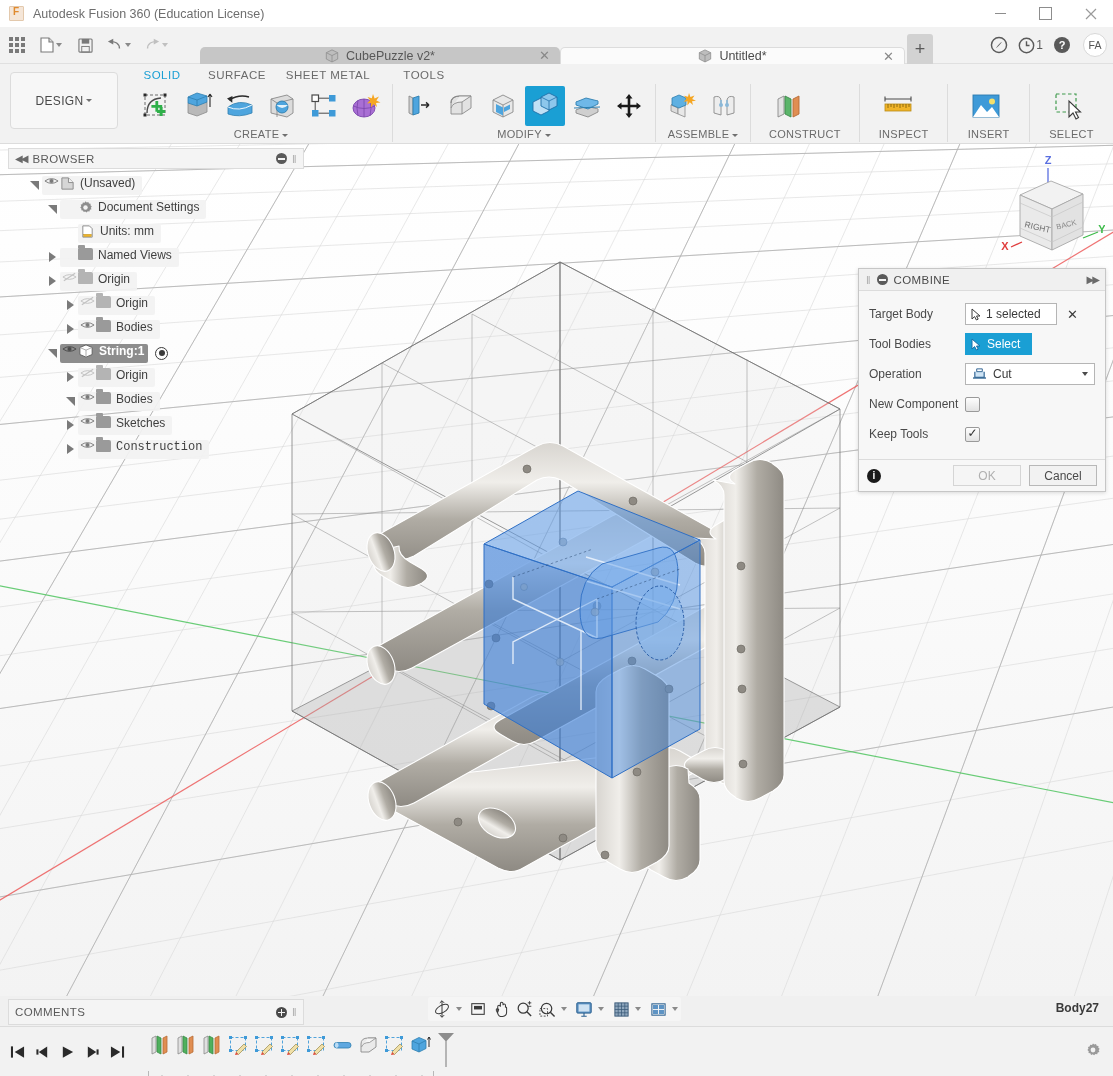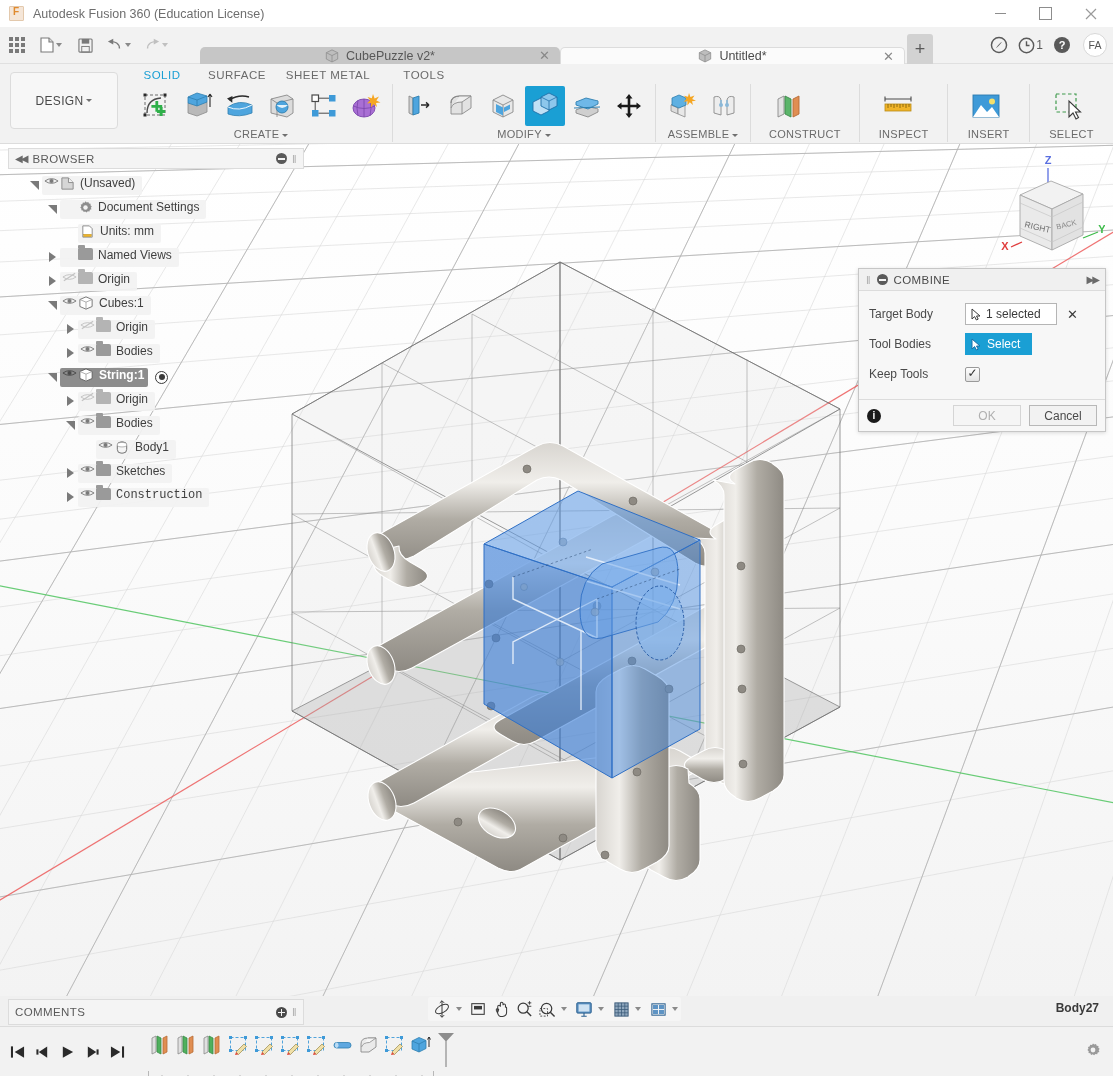--- a/index.html
+++ b/index.html
@@ -866,168 +866,135 @@
             <svg width="15" height="10" viewBox="0 0 16 10">
                 <path d="M1 5 Q8 0 15 5 Q8 10 1 5 z" fill="none" stroke="#c2c2c2" stroke-width="1"></path>
                 <path d="M2 9 L14 1" stroke="#c2c2c2" stroke-width="1.1"></path>
               </svg>
           </span>
           <span class="folder dim"></span>
           <span class="tlabel">Origin</span>
         </span>
       </div>
 
-      <div class="trow" style="padding-left:36px;">
+
+      <div class="trow" style="padding-left:54px;">
         <span class="twist">
-            <span class="arrow-open"></span>
+            <span class="arrow-closed"></span>
+          </span>
+        <span class="tw">
+          <span class="eye">
+            <svg width="15" height="10" viewBox="0 0 16 10">
+                <path d="M1 5 Q8 0 15 5 Q8 10 1 5 z" fill="none" stroke="#c2c2c2" stroke-width="1"></path>
+                <path d="M2 9 L14 1" stroke="#c2c2c2" stroke-width="1.1"></path>
+              </svg>
+          </span>
+          <span class="folder dim"></span>
+          <span class="tlabel">Origin</span>
+        </span>
+      </div>
+
+      <div class="trow" style="padding-left:54px;">
+        <span class="twist">
+            <span class="arrow-closed"></span>
           </span>
         <span class="tw">
           <span class="eye">
             <svg width="15" height="10" viewBox="0 0 16 10">
                 <path d="M1 5 Q8 0 15 5 Q8 10 1 5 z" fill="none" stroke="#7a7a7a" stroke-width="1"></path>
                 <circle cx="8" cy="5" r="2.2" fill="#7a7a7a"></circle>
               </svg>
           </span>
+          <span class="folder"></span>
+          <span class="tlabel">Bodies</span>
+        </span>
+      </div>
+
+      <div class="trow" style="padding-left:36px;">
+        <span class="twist">
+            <span class="arrow-open"></span>
+          </span>
+        <span class="tw selected" style="padding-right:4px;">
+          <span class="eye">
+            <svg width="15" height="10" viewBox="0 0 16 10">
+                <path d="M1 5 Q8 0 15 5 Q8 10 1 5 z" fill="none" stroke="#4a4a4a" stroke-width="1"></path>
+                <circle cx="8" cy="5" r="2.2" fill="#4a4a4a"></circle>
+              </svg>
+          </span>
           <svg width="16" height="14" viewBox="0 0 18 16">
-              <path d="M2 4 L9 1 L16 4 L16 12 L9 15 L2 12 z" fill="#fff" stroke="#6a6a6a" stroke-width="1"></path>
+              <path d="M2 4 L9 1 L16 4 L16 12 L9 15 L2 12 z" fill="#fff" stroke="#5a5a5a" stroke-width="1"></path>
               <path d="M2 4 L9 7 L16 4 M9 7 L9 15" fill="none" stroke="#9a9a9a" stroke-width=".9"></path>
             </svg>
-          <span class="tlabel">Cubes:1</span>
-        </span>
+          <span class="tlabel">String:1</span>
+        </span>
+        <span class="radio-dot">
+            <i></i>
+          </span>
       </div>
 
       <div class="trow" style="padding-left:54px;">
         <span class="twist">
             <span class="arrow-closed"></span>
           </span>
         <span class="tw">
           <span class="eye">
             <svg width="15" height="10" viewBox="0 0 16 10">
                 <path d="M1 5 Q8 0 15 5 Q8 10 1 5 z" fill="none" stroke="#c2c2c2" stroke-width="1"></path>
                 <path d="M2 9 L14 1" stroke="#c2c2c2" stroke-width="1.1"></path>
               </svg>
           </span>
           <span class="folder dim"></span>
           <span class="tlabel">Origin</span>
         </span>
       </div>
 
       <div class="trow" style="padding-left:54px;">
         <span class="twist">
-            <span class="arrow-closed"></span>
+            <span class="arrow-open"></span>
           </span>
         <span class="tw">
           <span class="eye">
             <svg width="15" height="10" viewBox="0 0 16 10">
                 <path d="M1 5 Q8 0 15 5 Q8 10 1 5 z" fill="none" stroke="#7a7a7a" stroke-width="1"></path>
                 <circle cx="8" cy="5" r="2.2" fill="#7a7a7a"></circle>
               </svg>
           </span>
           <span class="folder"></span>
           <span class="tlabel">Bodies</span>
         </span>
       </div>
 
-      <div class="trow" style="padding-left:36px;">
-        <span class="twist">
-            <span class="arrow-open"></span>
-          </span>
-        <span class="tw selected" style="padding-right:4px;">
-          <span class="eye">
-            <svg width="15" height="10" viewBox="0 0 16 10">
-                <path d="M1 5 Q8 0 15 5 Q8 10 1 5 z" fill="none" stroke="#4a4a4a" stroke-width="1"></path>
-                <circle cx="8" cy="5" r="2.2" fill="#4a4a4a"></circle>
-              </svg>
-          </span>
-          <svg width="16" height="14" viewBox="0 0 18 16">
-              <path d="M2 4 L9 1 L16 4 L16 12 L9 15 L2 12 z" fill="#fff" stroke="#5a5a5a" stroke-width="1"></path>
-              <path d="M2 4 L9 7 L16 4 M9 7 L9 15" fill="none" stroke="#9a9a9a" stroke-width=".9"></path>
-            </svg>
-          <span class="tlabel">String:1</span>
-        </span>
-        <span class="radio-dot">
-            <i></i>
-          </span>
-      </div>
 
       <div class="trow" style="padding-left:54px;">
         <span class="twist">
             <span class="arrow-closed"></span>
-          </span>
-        <span class="tw">
-          <span class="eye">
-            <svg width="15" height="10" viewBox="0 0 16 10">
-                <path d="M1 5 Q8 0 15 5 Q8 10 1 5 z" fill="none" stroke="#c2c2c2" stroke-width="1"></path>
-                <path d="M2 9 L14 1" stroke="#c2c2c2" stroke-width="1.1"></path>
-              </svg>
-          </span>
-          <span class="folder dim"></span>
-          <span class="tlabel">Origin</span>
-        </span>
-      </div>
-
-      <div class="trow" style="padding-left:54px;">
-        <span class="twist">
-            <span class="arrow-open"></span>
           </span>
         <span class="tw">
           <span class="eye">
             <svg width="15" height="10" viewBox="0 0 16 10">
                 <path d="M1 5 Q8 0 15 5 Q8 10 1 5 z" fill="none" stroke="#7a7a7a" stroke-width="1"></path>
                 <circle cx="8" cy="5" r="2.2" fill="#7a7a7a"></circle>
               </svg>
           </span>
           <span class="folder"></span>
-          <span class="tlabel">Bodies</span>
-        </span>
-      </div>
-
-      <div class="trow" style="padding-left:88px;">
+          <span class="tlabel">Sketches</span>
+        </span>
+      </div>
+
+      <div class="trow" style="padding-left:54px;font-family:Liberation Mono, monospace;">
+        <span class="twist">
+            <span class="arrow-closed"></span>
+          </span>
         <span class="tw">
           <span class="eye">
             <svg width="15" height="10" viewBox="0 0 16 10">
                 <path d="M1 5 Q8 0 15 5 Q8 10 1 5 z" fill="none" stroke="#7a7a7a" stroke-width="1"></path>
                 <circle cx="8" cy="5" r="2.2" fill="#7a7a7a"></circle>
               </svg>
           </span>
-          <svg width="16" height="15" viewBox="0 0 16 16">
-              <rect x="3" y="2" width="10" height="12" rx="4" fill="#f5f5f5" stroke="#6a6a6a" stroke-width="1"></rect>
-              <ellipse cx="8" cy="5" rx="5" ry="2.4" fill="#fff" stroke="#9a9a9a" stroke-width=".8"></ellipse>
-            </svg>
-          <span class="tlabel">Body1</span>
-        </span>
-      </div>
-
-      <div class="trow" style="padding-left:54px;">
-        <span class="twist">
-            <span class="arrow-closed"></span>
-          </span>
-        <span class="tw">
-          <span class="eye">
-            <svg width="15" height="10" viewBox="0 0 16 10">
-                <path d="M1 5 Q8 0 15 5 Q8 10 1 5 z" fill="none" stroke="#7a7a7a" stroke-width="1"></path>
-                <circle cx="8" cy="5" r="2.2" fill="#7a7a7a"></circle>
-              </svg>
-          </span>
-          <span class="folder"></span>
-          <span class="tlabel">Sketches</span>
-        </span>
-      </div>
-
-      <div class="trow" style="padding-left:54px;font-family:Liberation Mono, monospace;">
-        <span class="twist">
-            <span class="arrow-closed"></span>
-          </span>
-        <span class="tw">
-          <span class="eye">
-            <svg width="15" height="10" viewBox="0 0 16 10">
-                <path d="M1 5 Q8 0 15 5 Q8 10 1 5 z" fill="none" stroke="#7a7a7a" stroke-width="1"></path>
-                <circle cx="8" cy="5" r="2.2" fill="#7a7a7a"></circle>
-              </svg>
-          </span>
           <span class="folder"></span>
           <span class="tlabel">Construction</span>
         </span>
       </div>
 
     </div>
   </div>
 
   <div class="dialog">
     <div class="dlg-head">
@@ -1052,21 +1019,37 @@
       <div class="drow">
         <span class="dlabel">Tool Bodies</span>
         <span class="sel-btn">
           <svg width="11" height="13" viewBox="0 0 11 13">
               <path d="M1 1 L1 11 L3.6 8.6 L5.4 12 L7.2 11.1 L5.5 8 L9 8 z" fill="#fff" stroke="#1a6fa8" stroke-width="1"></path>
             </svg>
           <span>Select</span>
         </span>
       </div>
 
-
+      <div class="drow">
+        <span class="dlabel">Operation</span>
+        <span class="combo">
+          <svg width="15" height="14" viewBox="0 0 16 15">
+              <path d="M3 5 L3 11 L13 11 L13 5" fill="#cfe4f5" stroke="#2a5f8f" stroke-width="1.2"></path>
+              <path d="M1 11.8 L15 11.8" stroke="#2a5f8f" stroke-width="1.4"></path>
+              <path d="M5 2 L11 2 L11 5 L5 5 z" fill="#fff" stroke="#2a5f8f" stroke-width="1"></path>
+            </svg>
+          <span>Cut</span>
+          <span class="caret"></span>
+        </span>
+      </div>
+
+      <div class="drow">
+        <span class="dlabel">New Component</span>
+        <span class="cbox"></span>
+      </div>
 
       <div class="drow">
         <span class="dlabel">Keep Tools</span>
         <span class="cbox">
             <span class="tick">✓</span>
           </span>
       </div>
 
     </div>
     <div class="dlg-foot">

